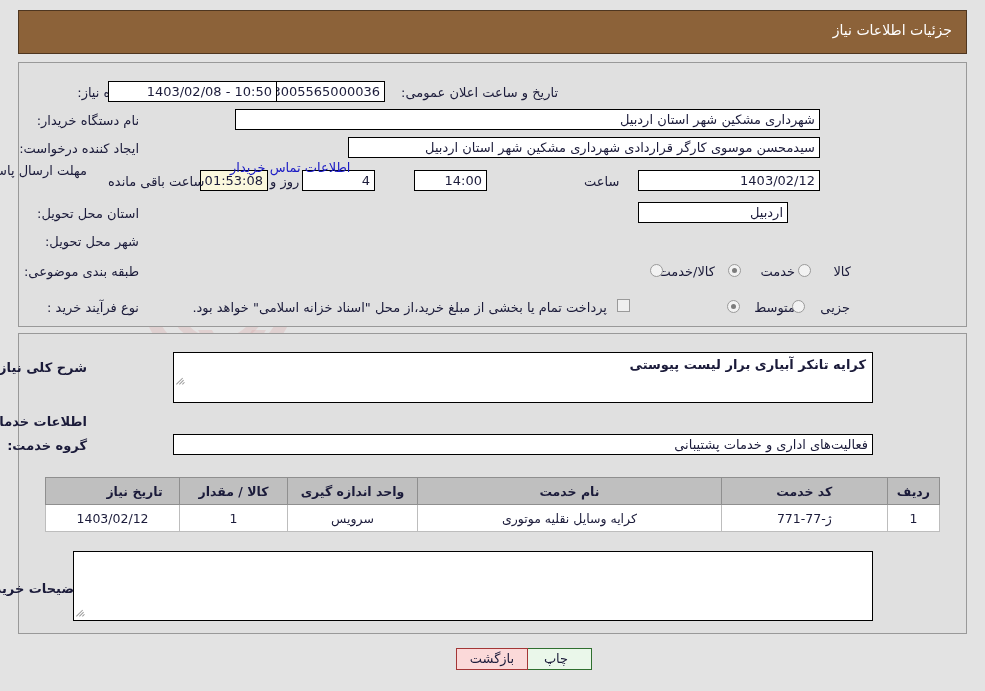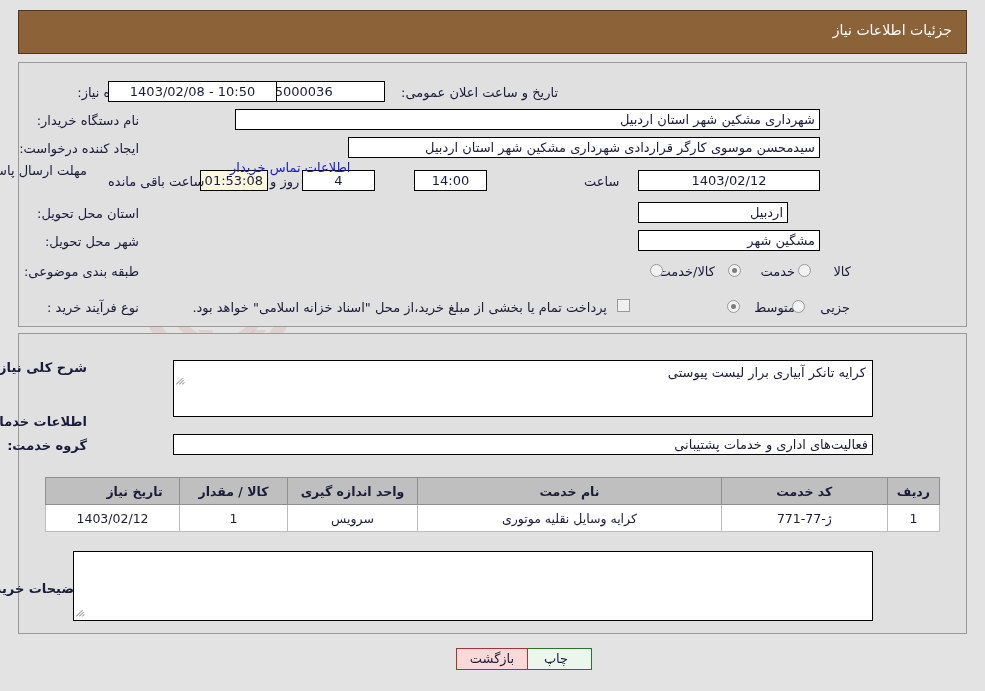--- a/index.html
+++ b/index.html
@@ -78,21 +78,21 @@
     font-family: "DejaVu Sans", "Liberation Sans", sans-serif;
     font-size: 13px;
     color: #1b1b3a;
     height: 21px;
     line-height: 19px;
     padding: 0 4px;
     z-index: 3;
     overflow: hidden;
     white-space: nowrap;
   }
-  .fld.center { text-align: center; }
+  .fld.center { }
   .fld.right  { text-align: right; }
   .fld.amber  { background: #fbf8dd; }
 
   
   .area {
     position: absolute;
     background: #ffffff;
     border: 1px solid #000000;
     box-sizing: border-box;
     font-size: 13px;
@@ -233,21 +233,20 @@
   <div class="fld center" style="left:414px; top:170px; width:73px;">14:00</div>
   <div class="fld center" style="left:302px; top:170px; width:73px;">4</div>
   <span class="lbl" style="left:270px; top:174px;">روز و</span>
   <div class="fld center amber" style="left:200px; top:170px; width:68px;">01:53:08</div>
   <span class="lbl" style="left:108px; top:174px;">ساعت باقی مانده</span>
 
   <span class="lbl" style="right:846px; top:206px;">استان محل تحویل:</span>
   <div class="fld right" style="left:638px; top:202px; width:150px;">اردبیل</div>
 
   <span class="lbl" style="right:846px; top:234px;">شهر محل تحویل:</span>
-  <div class="fld right" style="left:638px; top:230px; width:182px;">مشگین شهر</div>
 
   <span class="lbl" style="right:846px; top:264px;">طبقه بندی موضوعی:</span>
 
   <div class="radio" style="left:180px; top:264px; right:auto; left:auto; right:174px;"></div>
   <span class="lbl" style="right:134px; top:264px;">کالا</span>
 
   <div class="radio on" style="right:244px; top:264px;"></div>
   <span class="lbl" style="right:190px; top:264px;">خدمت</span>
 
   <div class="radio" style="right:322px; top:264px;"></div>
@@ -260,21 +259,21 @@
 
   <div class="radio on" style="right:245px; top:300px;"></div>
   <span class="lbl" style="right:190px; top:300px;">متوسط</span>
 
   <div class="checkbox" style="right:355px; top:299px;"></div>
   <span class="lbl" style="right:378px; top:300px;">پرداخت تمام یا بخشی از مبلغ خرید،از محل "اسناد خزانه اسلامی" خواهد بود.</span>
 
   <div class="panel" id="panel-mid"></div>
 
   <span class="lbl lbl-b" style="right:898px; top:360px;">شرح کلی نیاز:</span>
-  <div class="area" style="left:173px; top:360px; width:700px; height:57px;">کرایه تانکر آبیاری برار لیست پیوستی</div>
+  <div class="area" style="left:173px; top:352px; width:700px; height:51px;font-weight:bold;">کرایه تانکر آبیاری برار لیست پیوستی</div>
   <div class="grip" style="left:176px; top:375px;">
       <i></i>
       <i></i>
       <i></i>
     </div>
 
   <span class="lbl lbl-b" style="right:898px; top:414px;">اطلاعات خدمات مورد نیاز</span>
 
   <span class="lbl lbl-b" style="right:898px; top:438px;">گروه خدمت:</span>
   <div class="fld right" style="left:173px; top:434px; width:700px;">فعالیت‌های اداری و خدمات پشتیبانی</div>

